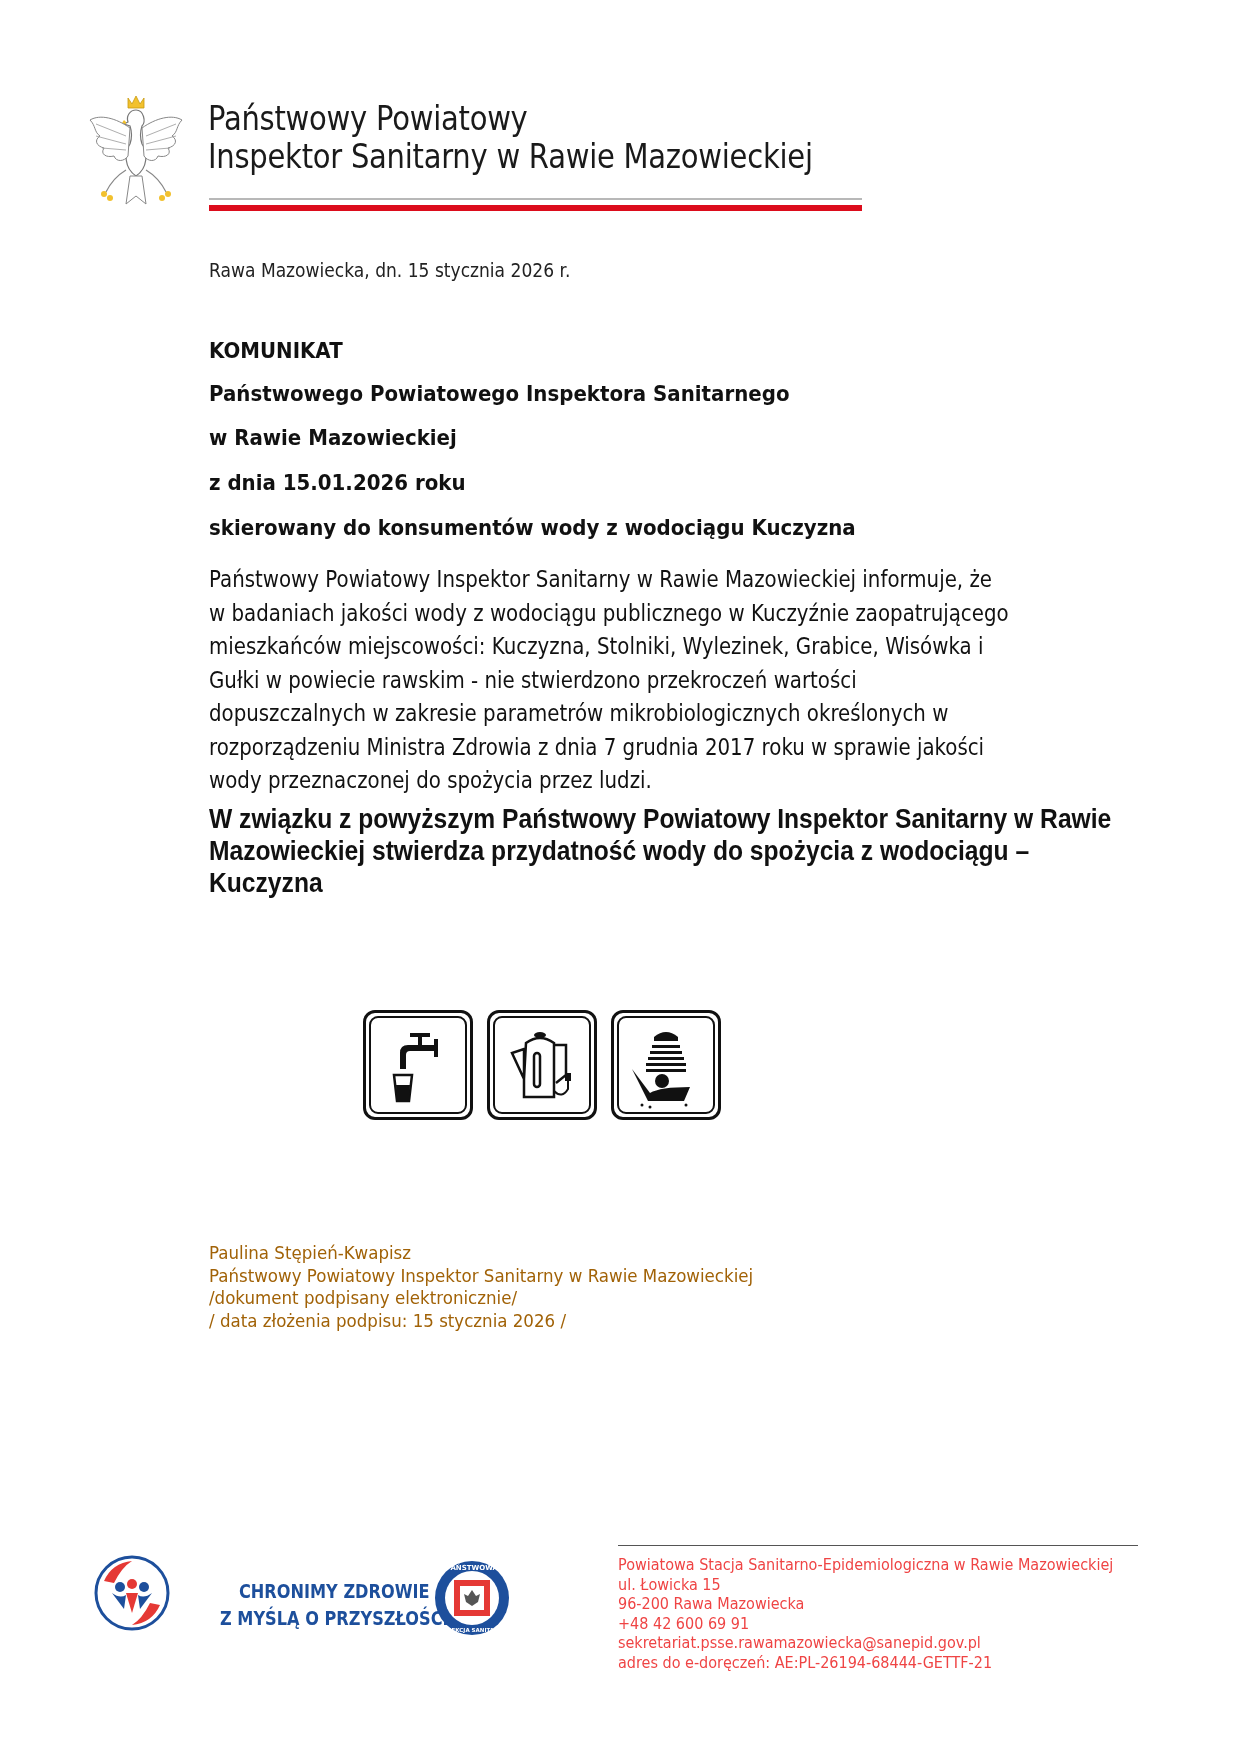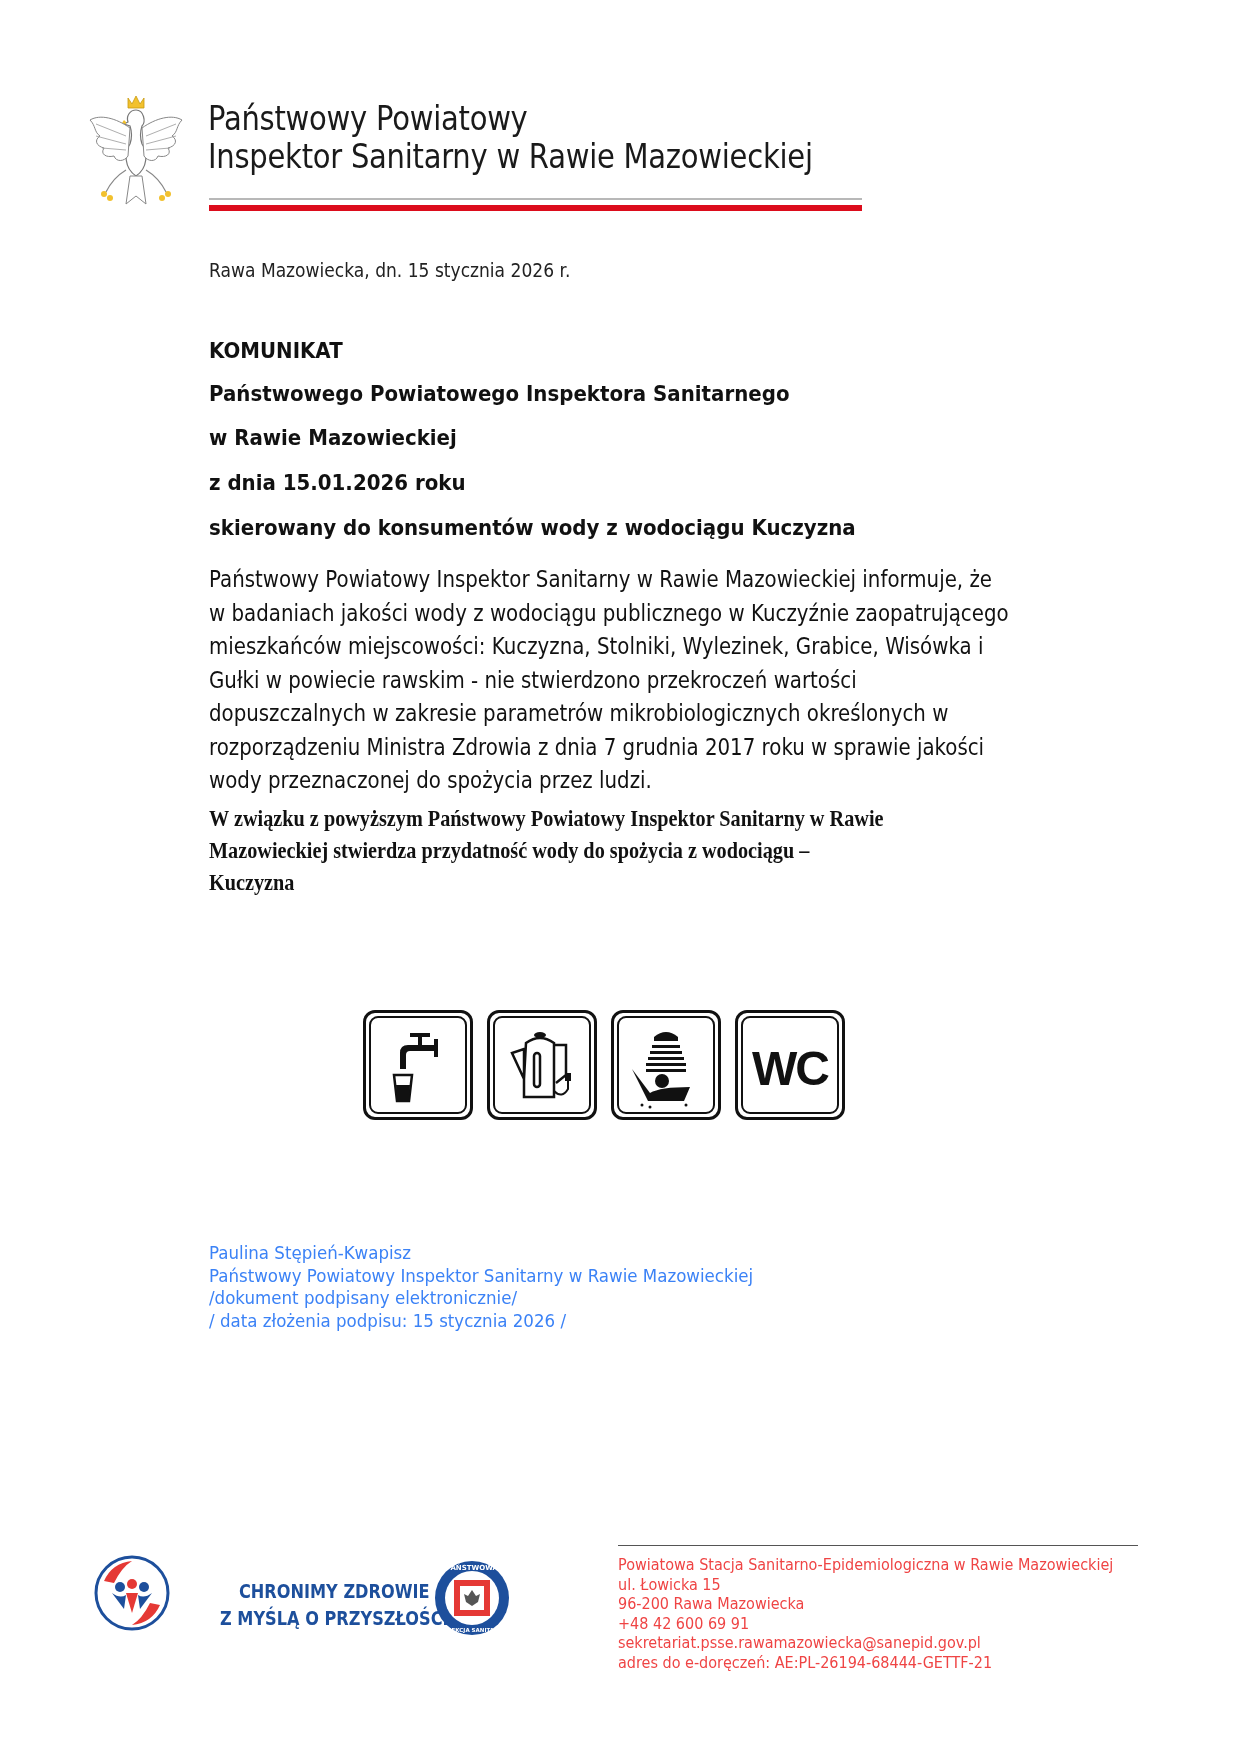--- a/index.html
+++ b/index.html
@@ -11,29 +11,29 @@
     
     .eagle { left: 86px; top: 92px; width: 100px; height: 120px; }
     .hdr-title { left: 208px; top: 100px; font-size: 33px; line-height: 38px; color: #1a1a1a; letter-spacing: -0.3px; font-family: "DejaVu Sans", sans-serif; transform: scaleX(0.88); transform-origin: left top; white-space: nowrap; }
     .hdr-line-gray { left: 209px; top: 198px; width: 653px; height: 2px; background: #b8b8b8; }
     .hdr-line-red { left: 209px; top: 205px; width: 653px; height: 6px; background: #dc0c1c; }
     
     .date { left: 209px; top: 259px; font-size: 19px; color: #222; font-family: "DejaVu Sans", sans-serif; transform: scaleX(0.9); transform-origin: left top; white-space: nowrap; }
     .bold-line { left: 209px; font-size: 22px; font-weight: bold; color: #111; font-family: "DejaVu Sans", sans-serif; transform: scaleX(0.9); transform-origin: left top; white-space: nowrap; }
     .para { left: 209px; top: 563px; width: 900px; font-size: 22.5px; line-height: 33.5px; color: #111; font-family: "DejaVu Sans", sans-serif; }
     .para .ln, .concl .ln { display: block; white-space: nowrap; transform: scaleX(0.88); transform-origin: left top; }
-    .concl { left: 209px; top: 803px; width: 900px; font-size: 23px; line-height: 32px; font-weight: bold; color: #111; font-family: Liberation Serif, serif; }
+    .concl { left: 209px; top: 803px; width: 900px; font-size: 28px; line-height: 32px; font-weight: bold; color: #111; font-family: Liberation Sans, sans-serif; }
     
     .icons { left: 363px; top: 1010px; display: flex; gap: 14px; }
     .icon-box { width: 110px; height: 110px; border: 3px solid #111; border-radius: 12px; position: relative; box-sizing: border-box; }
     .icon-box::before { content: ""; position: absolute; left: 3px; top: 3px; right: 3px; bottom: 3px; border: 2px solid #111; border-radius: 9px; }
     .icon-box svg { position: absolute; left: 0; top: 0; width: 104px; height: 104px; }
     .wc-text { position: absolute; left: 0; right: 0; top: 28px; text-align: center; font-weight: bold; font-size: 48px; letter-spacing: -2px; font-family: "Liberation Sans", sans-serif; color: #111; }
     
-    .sig { left: 209px; top: 1242px; font-size: 18.5px; line-height: 22.5px; color: #3b82f6; font-family: "DejaVu Sans", sans-serif; }
+    .sig { left: 209px; top: 1242px; font-size: 18.5px; line-height: 22.5px; color: #a16207; font-family: "DejaVu Sans", sans-serif; }
     .sig .ln { display: block; white-space: nowrap; transform: scaleX(0.9); transform-origin: left top; }
     
     .foot-logo1 { left: 92px; top: 1553px; width: 80px; height: 80px; }
     .foot-slogan { left: 220px; top: 1578px; font-size: 19px; line-height: 27px; font-weight: bold; color: #1d4f9c; text-align: center; font-family: "DejaVu Sans", sans-serif; transform: scaleX(0.85); transform-origin: left top; white-space: nowrap; }
     .foot-logo2 { left: 432px; top: 1558px; width: 80px; height: 80px; }
     .foot-rule { left: 618px; top: 1545px; width: 520px; height: 1px; background: #555; }
     .foot-addr { left: 618px; top: 1555px; font-size: 16px; line-height: 19.5px; color: #ef4444; font-family: "DejaVu Sans", sans-serif; }
     .foot-addr .ln { display: block; white-space: nowrap; transform: scaleX(0.9); transform-origin: left top; }
   </style>
 </head>
@@ -120,23 +120,20 @@
       </g>
       <circle cx="48" cy="68" r="7" fill="#111"></circle>
       <path d="M18 56 L36 80 Q46 74 76 74 L70 88 L34 88 Z" fill="#111"></path>
       <g fill="#111">
           <circle cx="28" cy="92" r="1.5"></circle>
           <circle cx="36" cy="94" r="1.5"></circle>
           <circle cx="72" cy="92" r="1.5"></circle>
         </g>
     </svg>
   </div>
-  <div class="icon-box">
-    <div class="wc-text">WC</div>
-  </div>
 </div>
 
 <div class="abs sig">
   <span class="ln">Paulina Stępień-Kwapisz</span>
   <span class="ln">Państwowy Powiatowy Inspektor Sanitarny w Rawie Mazowieckiej</span>
   <span class="ln">/dokument podpisany elektronicznie/</span>
   <span class="ln">/ data złożenia podpisu: 15 stycznia 2026 /</span>
 </div>
 
 <div class="abs foot-logo1">

